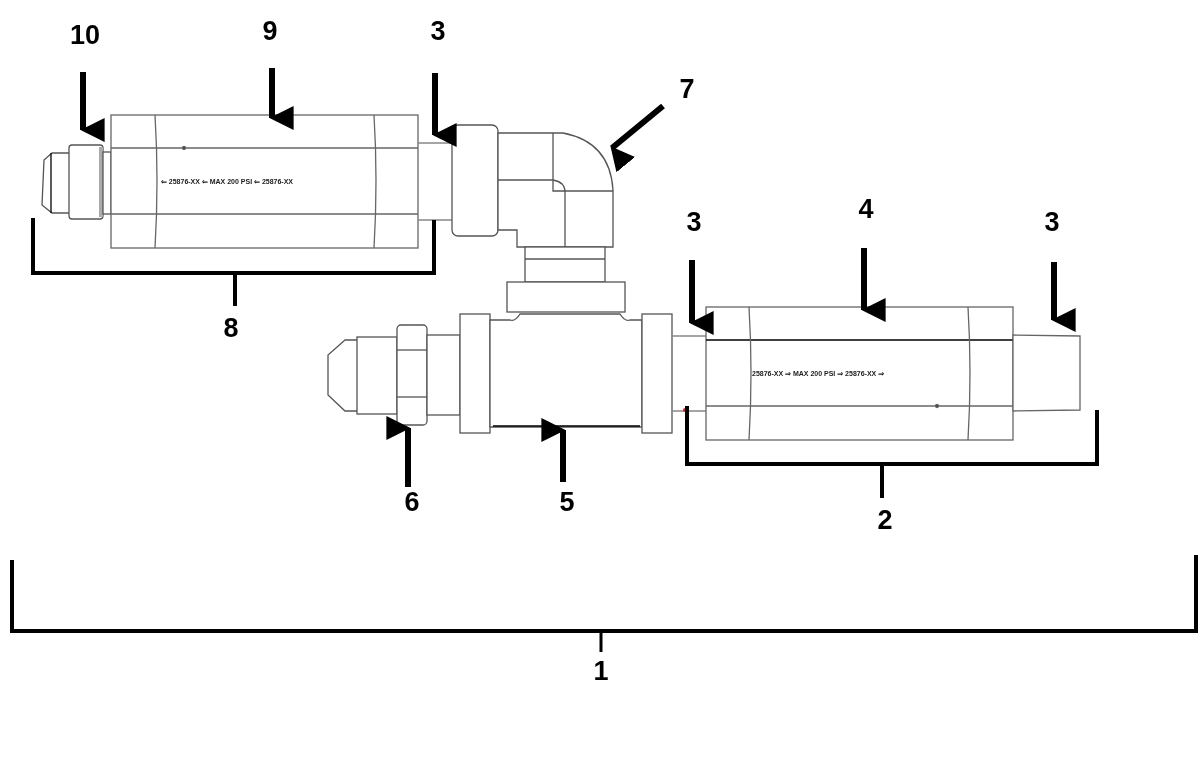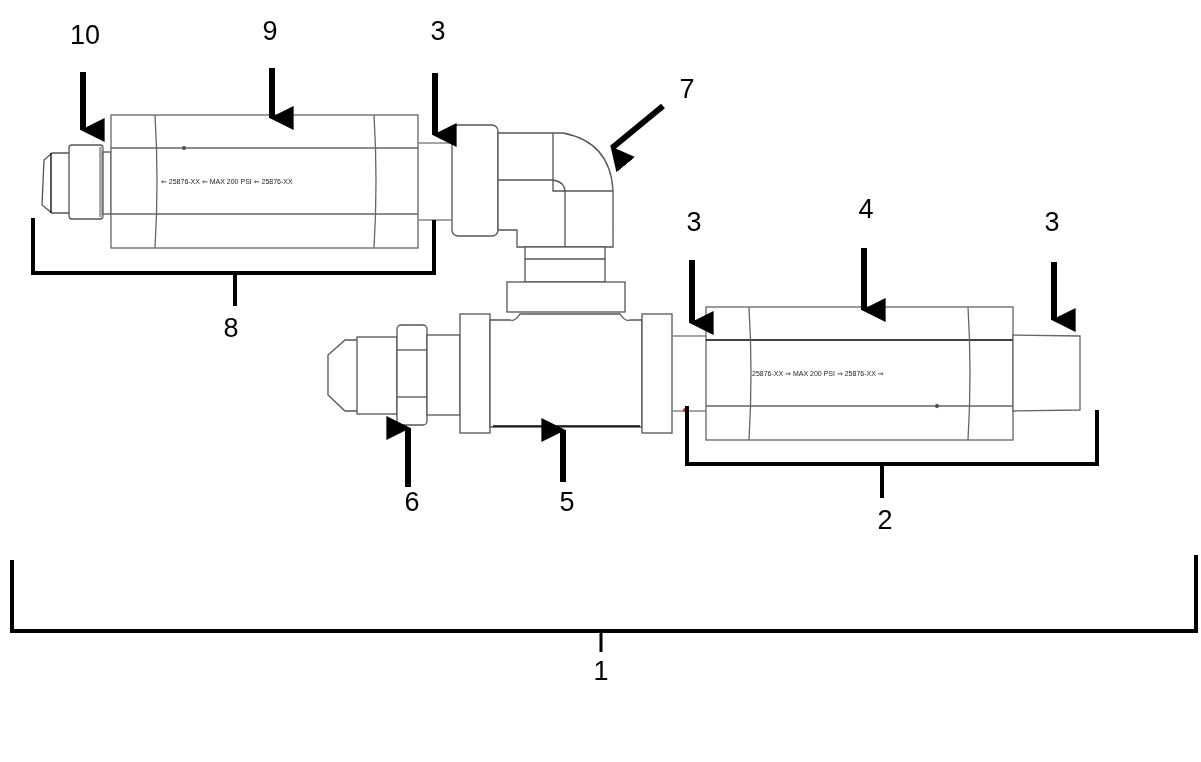--- a/index.html
+++ b/index.html
@@ -1,18 +1,18 @@
 <!DOCTYPE html>
 <html><head>
 <meta charset="utf-8">
 <style>
   html, body { margin: 0; padding: 0; background: #ffffff; }
   body { width: 1201px; height: 762px; position: relative; overflow: hidden;
          font-family: "Liberation Sans", sans-serif; }
-  #stage { position: absolute; left: 0; top: 0; width: 1058px; height: 762px; }
+  #stage { position: absolute; left: 0; top: 0; width: 1058px; height: 762px; font-weight: bold; }
   .callout { position: absolute; font-size: 27px; color: #000; line-height: 1; transform: translateX(-50%); }
   .part-text { font-family: "Liberation Sans", sans-serif; font-size: 7px; fill: #222; }
 </style>
 </head>
 <body>
 
 <div id="stage">
 <svg width="1201" height="762" viewBox="0 0 1201 762" xmlns="http://www.w3.org/2000/svg">
   <defs>
     <marker id="ah" viewBox="0 0 10 10" refX="5" refY="9" markerWidth="4" markerHeight="4" orient="auto-start-reverse">

